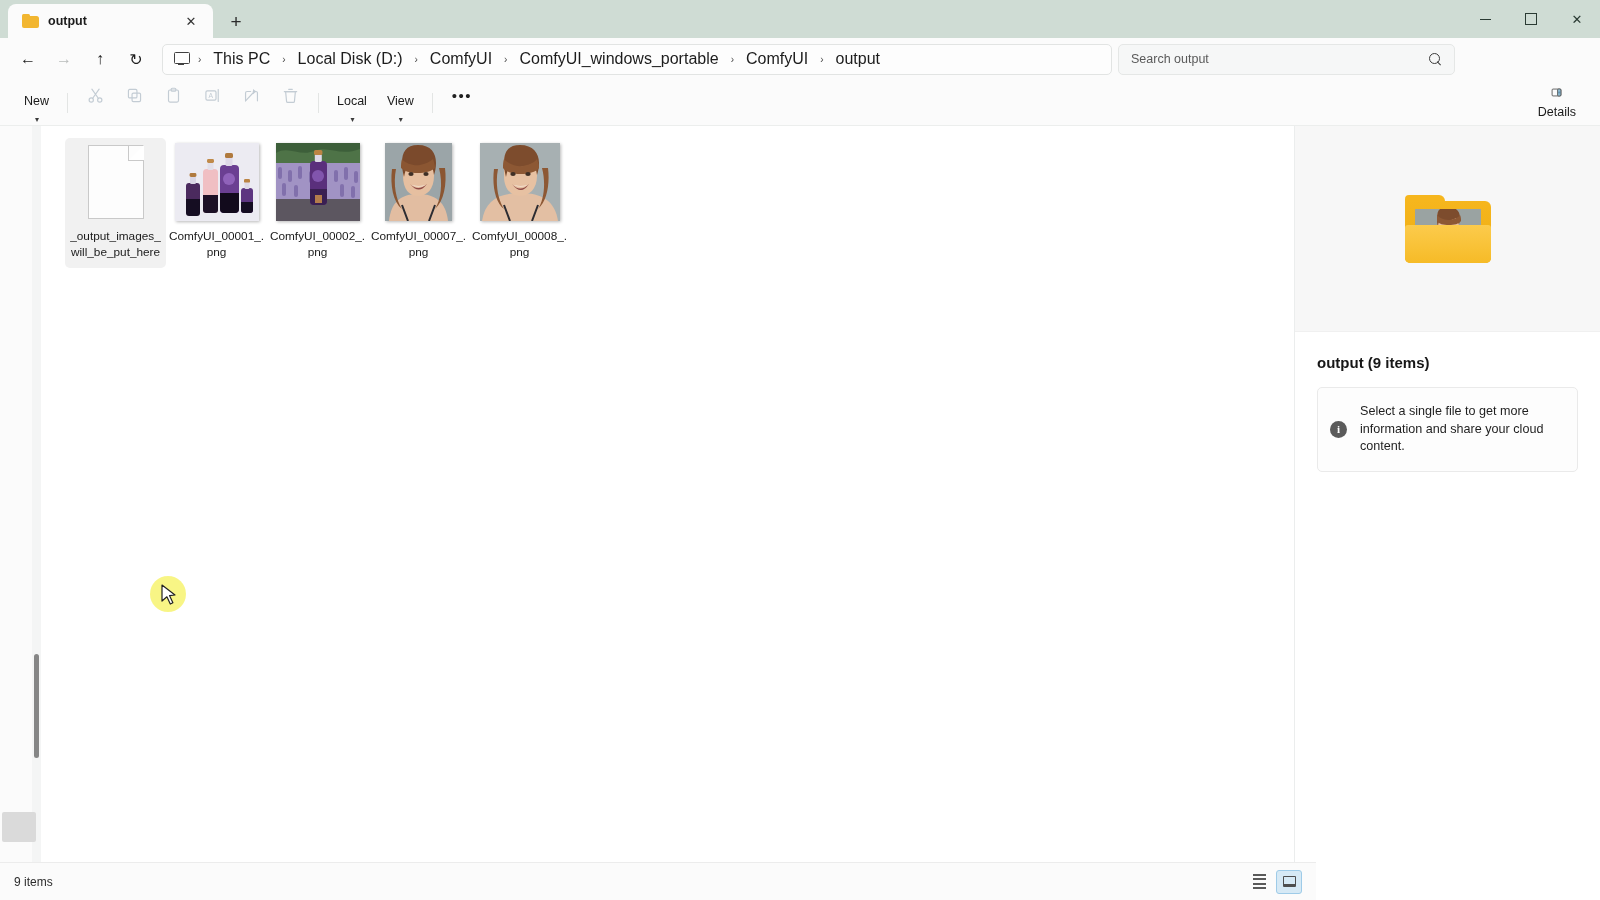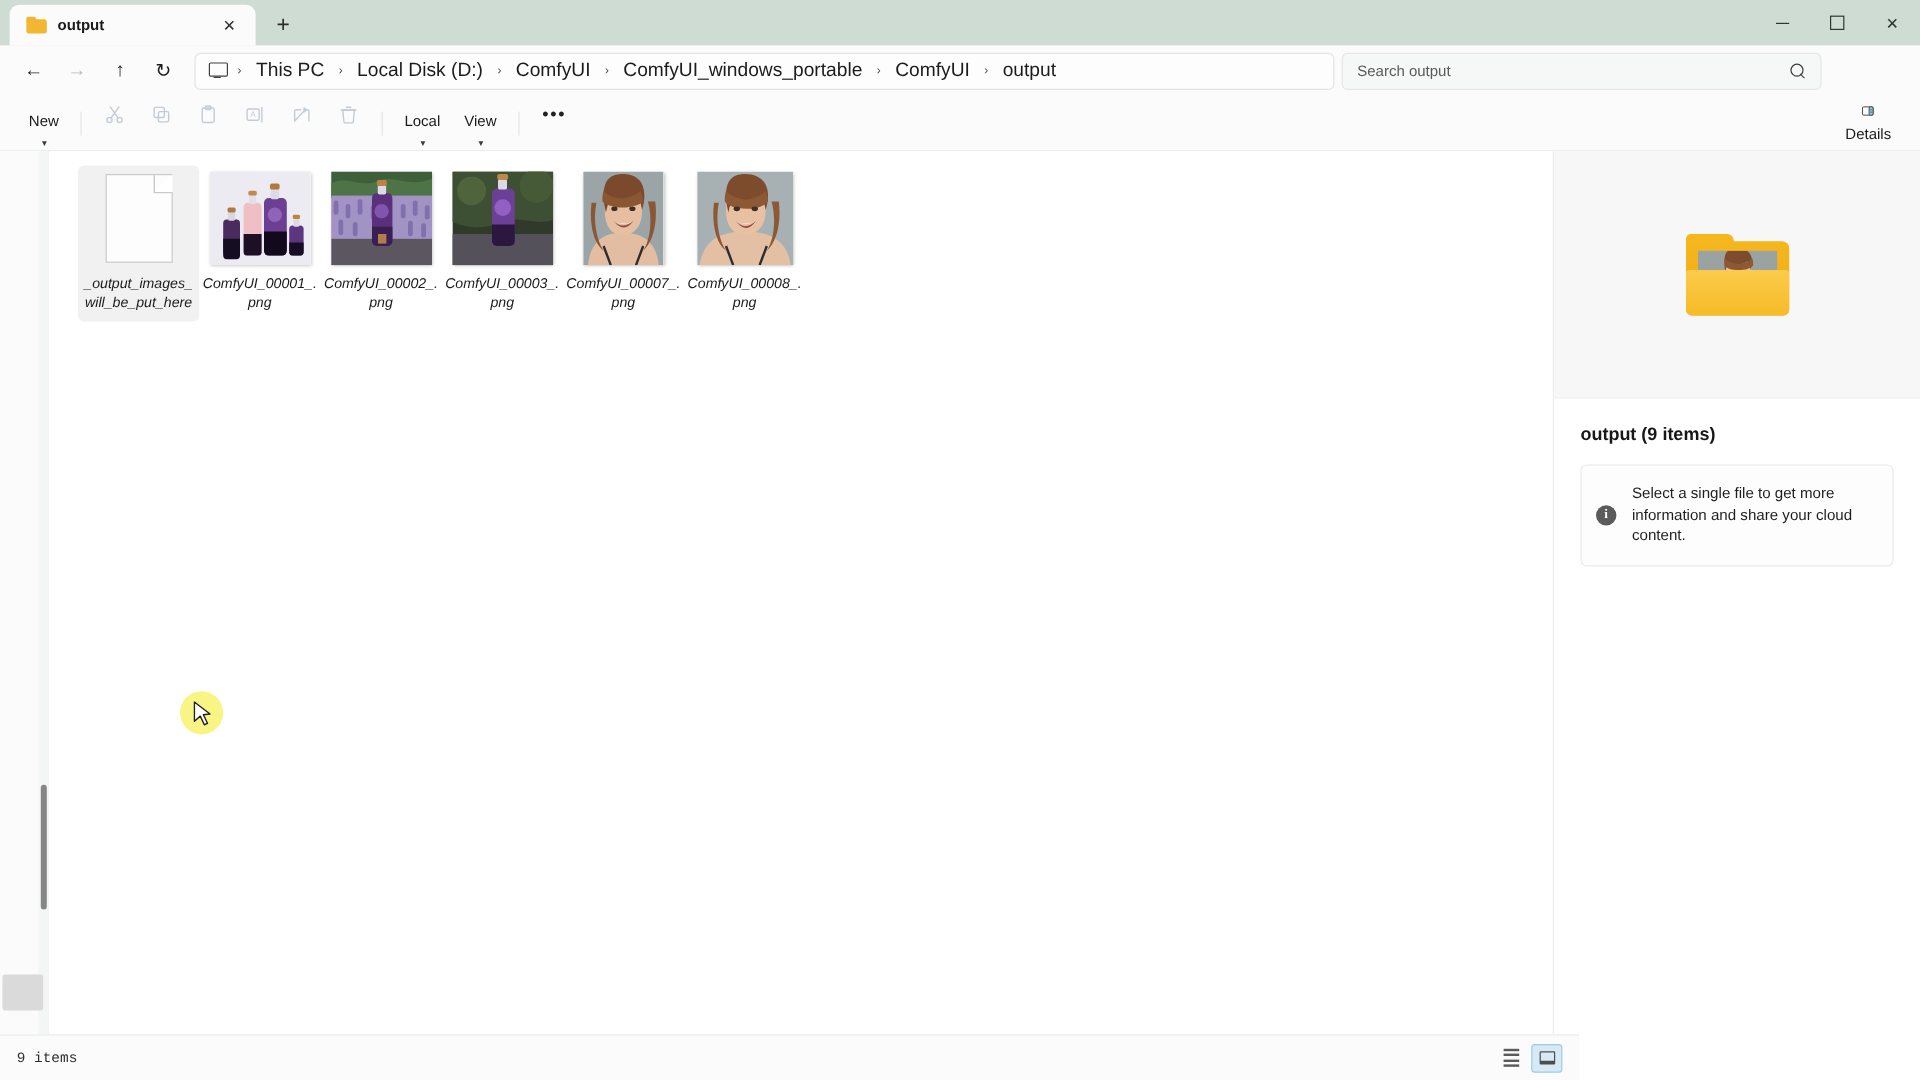--- a/index.html
+++ b/index.html
@@ -81,21 +81,21 @@
   .crumb-pc-icon:before {
     content:""; position:absolute; left:1px; top:0; width:14px; height:10px;
     border:1.3px solid #404040; border-radius:1.5px;
   }
   .crumb-pc-icon:after {
     content:""; position:absolute; left:5px; top:11.5px; width:6px; height:1.3px; background:#404040;
   }
   .crumb { font-size: 16px; color: #1c1c1c; padding: 4px 7px; border-radius: 4px; white-space: nowrap; }
   .chev { font-size: 10px; color: #4a4a4a; padding: 0 3px; }
   .searchbox {
-    width: 400px; height: 31px; flex: none;
+    width: 337px; height: 31px; flex: none;
     background: #f6f7f7; border: 1px solid #e5e7e6; border-radius: 5px;
     display: flex; align-items: center; padding: 0 12px;
   }
   .searchbox input {
     flex: 1; border: none; outline: none; background: transparent;
     font-family: inherit; font-size: 12.5px; color: #3c3c3c;
   }
   .searchbox input::placeholder { color: #5a5a5a; }
   .search-icon { width:13px; height:13px; position:relative; flex:none; }
   .search-icon:before {
@@ -165,21 +165,21 @@
     position: relative;
   }
   .doc-icon:after {
     content:""; position:absolute; right:-1px; top:-1px;
     border-width: 0 0 15px 15px; border-style: solid;
     border-color: transparent transparent #ffffff transparent;
     box-shadow: -1px 1px 0 #c9c9c9;
   }
   .label {
     font-size: 11.8px; color: #1b1b1b; line-height: 15.5px;
-    text-align: center; word-break: break-all; width: 97px; font-style: italic;
+    text-align: center; word-break: break-all; width: 97px;
   }
 
   
   .details {
     position: absolute; left: 1294px; top: 126px; width: 306px; height: 736px;
     background: #ffffff; border-left: 1px solid #ebeded;
   }
   .details-preview {
     height: 206px; background: #f7f7f7;
     display: flex; align-items: center; justify-content: center;
@@ -214,21 +214,21 @@
     color: #fff; font-size: 11px; font-weight: 700; flex: none;
     display: flex; align-items: center; justify-content: center;
     font-family: "Liberation Serif", serif;
   }
   .info-text { font-size: 12.6px; color: #1e1e1e; line-height: 17.5px; }
 
   
   .statusbar {
     position: absolute; left: 0; bottom: 0; width: 1316px; height: 38px;
     background: #fbfbfb; border-top: 1px solid #ececec;
-    display: flex; align-items: center; padding: 0 14px; font-family: Liberation Mono, monospace;
+    display: flex; align-items: center; padding: 0 14px;
   }
   .status-text { font-size: 12px; color: #2d2d2d; }
   .viewtoggles { margin-left: auto; display: flex; gap: 4px; align-items: center; }
   .vt {
     width: 26px; height: 24px; border-radius: 3px;
     display: flex; align-items: center; justify-content: center;
   }
   .vt.active { background: #d6e9f5; border: 1px solid #9ecbe8; }
   .vt-lines { width: 13px; display: flex; flex-direction: column; gap: 2.4px; }
   .vt-lines i { display:block; height: 2px; background: #5a5a5a; }
@@ -453,39 +453,20 @@
             <circle cx="42" cy="33" r="6" fill="#8f63bd" opacity=".75"></circle>
             <rect x="39" y="52" width="7" height="8" fill="#e8a44a" opacity=".7"></rect>
             <rect x="38.8" y="11" width="7" height="8" rx="1.6" fill="#ded8e8"></rect>
             <rect x="38" y="7" width="8.4" height="5" rx="1.6" fill="#bb8444"></rect>
           </g>
         </svg>
       </div>
       <div class="label">ComfyUI_00002_.png</div>
     </div>
 
-    <div class="item">
-      <div class="thumbwrap">
-        <svg class="thumb" width="84" height="78" viewBox="0 0 84 78">
-          <rect width="84" height="78" fill="#2f3a2a"></rect>
-          <path d="M0 0h84v40c-14 6-26-4-42 2S14 48 0 42z" fill="#3e5033"></path>
-          <circle cx="16" cy="16" r="12" fill="#55693f" opacity=".8"></circle>
-          <circle cx="70" cy="12" r="14" fill="#4a5c38" opacity=".8"></circle>
-          <rect y="52" width="84" height="26" fill="#55515a"></rect>
-          <g>
-            <rect x="33" y="14" width="19" height="48" rx="4.5" fill="#6d3f97"></rect>
-            <path d="M33 44h19v14a4 4 0 0 1-4 4h-11a4 4 0 0 1-4-4z" fill="#2c1740"></path>
-            <circle cx="42" cy="30" r="7" fill="#a36fd4" opacity=".7"></circle>
-            <rect x="38" y="6" width="7.5" height="9" rx="1.6" fill="#ddd7e8"></rect>
-            <rect x="37.4" y="2" width="9" height="5" rx="1.6" fill="#bf8a47"></rect>
-          </g>
-        </svg>
-      </div>
-      <div class="label">ComfyUI_00003_.png</div>
-    </div>
 
 
 
 
     <div class="item">
       <div class="thumbwrap">
         <svg class="thumb" width="67" height="78" viewBox="0 0 67 78">
           <rect width="67" height="78" fill="#9ba5a8"></rect>
           <path d="M4 78c2-19 12-27 29-27s28 8 30 27z" fill="#e2bda1"></path>
           <path d="M18 19c0-10 6-16 15-16s16 6 16 16v14c0 13-7 20-16 20s-15-7-15-20z" fill="#e6bfa0"></path>

